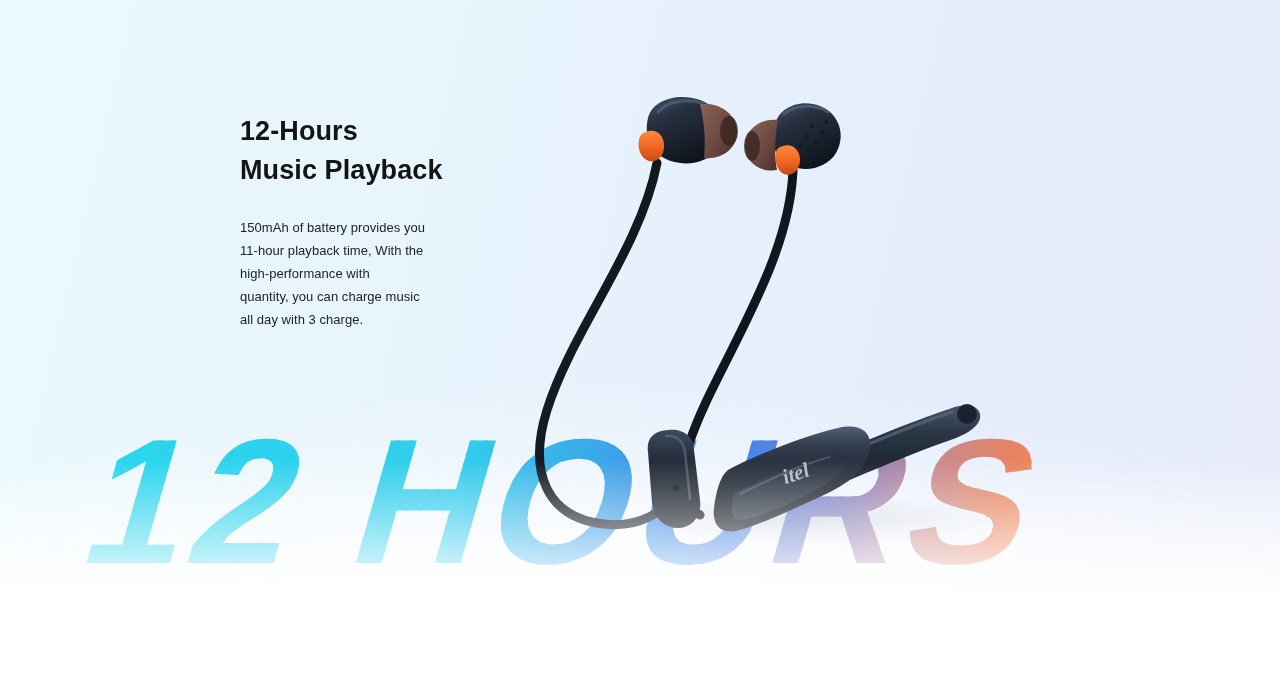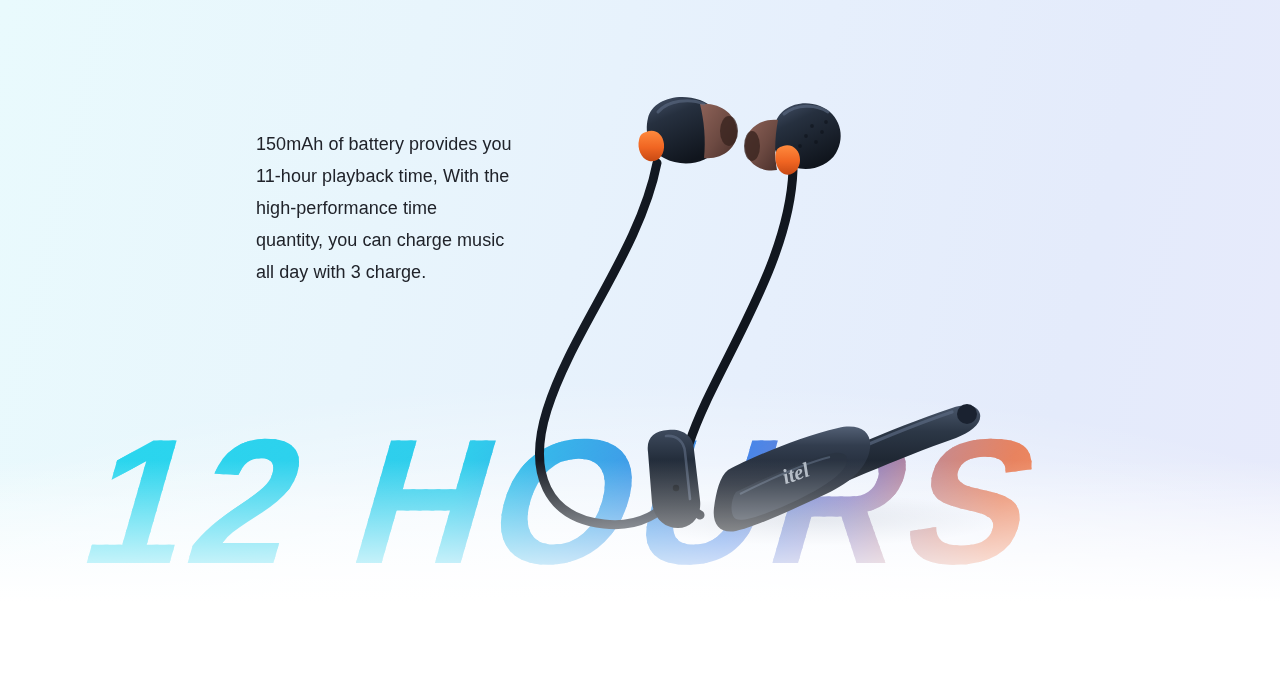--- a/index.html
+++ b/index.html
@@ -23,22 +23,22 @@
   }
 
   
   .copy{position:absolute;left:240px;top:112px;width:300px;z-index:6;}
   .headline{
     font-size:27px;line-height:1.44;font-weight:700;color:#141414;
     letter-spacing:.1px;margin:0 0 26px 0;
   }
   .headline span{display:block;}
   .body-copy{
-    font-size:18px;line-height:1.78;color:#20232a;font-weight:400;
-    letter-spacing:.05px;margin:16px;
+    font-size:13px;line-height:1.78;color:#20232a;font-weight:400;
+    letter-spacing:.05px;margin:0;
   }
   .body-copy span{display:block;white-space:nowrap;}
 
   
   #bigword{
     position:absolute;left:0;top:415px;width:1280px;height:210px;z-index:2;
   }
   #bigword svg{display:block;width:1280px;height:210px;overflow:visible;}
 
   
@@ -245,22 +245,26 @@
         <path d="M783 146
                  C 792 143, 800 150, 800 160
                  C 800 170, 792 177, 784 174
                  C 777 171, 774 160, 776 152
                  C 777 148, 780 147, 783 146 Z" fill="url(#orangeG)"></path>
       </g>
     </svg>
   </div>
 
   <div class="copy">
+    <h1 class="headline">
+      <span>12-Hours</span>
+      <span>Music Playback</span>
+    </h1>
     <p class="body-copy">
       <span>150mAh of battery provides you</span>
       <span>11-hour playback time, With the</span>
-      <span>high-performance time</span>
+      <span>high-performance with</span>
       <span>quantity, you can charge music</span>
       <span>all day with 3 charge.</span>
     </p>
   </div>
 
 </div>
 
 </body></html>

